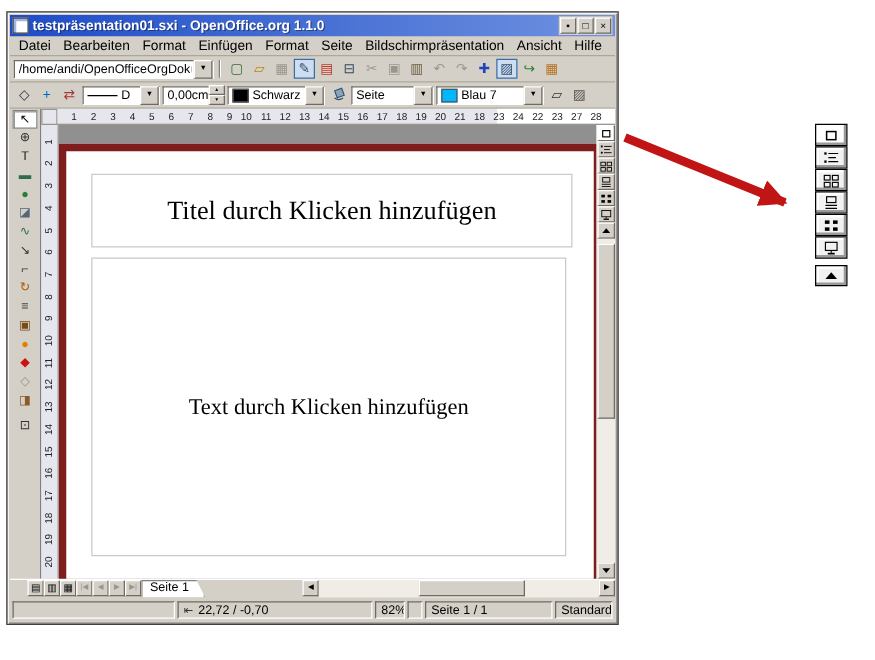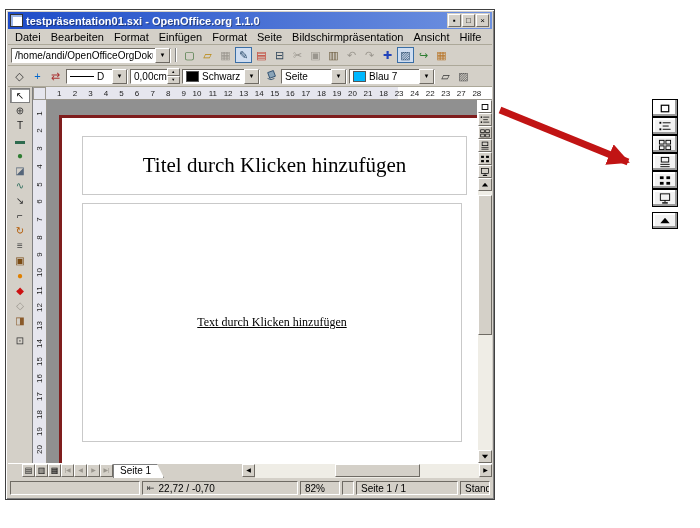--- a/index.html
+++ b/index.html
@@ -68,26 +68,26 @@
   .hruler{flex:1;background:linear-gradient(90deg,#e6e6ee 0,#e6e6ee 352px,#fff 352px);
           border-bottom:1px solid #9a968e;display:flex;align-items:center;overflow:hidden;}
   .hnum{width:15.55px;flex:none;text-align:right;font-size:8px;color:#222;}
   .body-row{flex:1;display:flex;min-height:0;}
   .vruler{width:13px;flex:none;background:#e6e6ee;border-right:1px solid #9a968e;
           display:flex;flex-direction:column;overflow:hidden;}
   .vcell{height:17.71px;flex:none;display:flex;align-items:flex-end;justify-content:center;}
   .vnum{display:block;transform:rotate(-90deg);font-size:8px;color:#222;}
 
   .canvas{flex:1;background:#909090;position:relative;overflow:hidden;}
-  .page{position:absolute;left:12px;top:15px;width:422px;height:346px;background:#fff;
-        border:3px solid #7f1d1d;box-shadow:2px 2px 0 rgba(0,0,0,.55);}
+  .page{position:absolute;left:0;top:15px;width:422px;height:346px;background:#fff;
+        border:6px solid #7f1d1d;box-shadow:2px 2px 0 rgba(0,0,0,.55);}
   .ph{position:absolute;border:1px solid #c9c9c9;display:flex;align-items:center;justify-content:center;
       font-family:"Liberation Serif","DejaVu Serif",serif;text-align:center;}
   .ph-title{left:20px;top:18px;width:383px;height:57px;font-size:21px;}
-  .ph-body{left:20px;top:85px;width:378px;height:237px;font-size:12px;text-decoration:underline;}
+  .ph-body{left:20px;top:85px;width:378px;height:237px;font-size:18px;}
 
   .vscroll{width:14px;flex:none;display:flex;flex-direction:column;background:#d4d0c8;border-left:1px solid #fff;}
   .viewbtns{display:flex;flex-direction:column;flex:none;}
   .vb{width:14px;height:13px;padding:0;background:#d4d0c8;border:1px solid;box-sizing:border-box;
       border-color:#fff #6f6b64 #6f6b64 #fff;display:flex;align-items:center;justify-content:center;cursor:default;}
   .vb.active{background:#fff;}
   .vb svg{width:12px;height:10px;}
   .sb{width:14px;height:13px;flex:none;padding:0;background:#d4d0c8;border:1px solid;box-sizing:border-box;
       border-color:#fff #6f6b64 #6f6b64 #fff;display:flex;align-items:center;justify-content:center;cursor:default;}
   .sb svg{width:10px;height:9px;}
@@ -110,21 +110,21 @@
   .htrack{flex:1;background:#efede6;position:relative;}
   .hthumb{position:absolute;top:0;left:80px;width:85px;height:13px;background:#d4d0c8;
           border:1px solid;border-color:#fff #6f6b64 #6f6b64 #fff;box-sizing:border-box;}
 
   
   .statusbar{height:18px;flex:none;display:flex;align-items:center;gap:2px;font-size:10px;padding:1px 2px 0 2px;}
   .sfield{height:14px;border:1px solid;border-color:#6f6b64 #fff #fff #6f6b64;
           display:flex;align-items:center;padding:0 4px;box-sizing:border-box;white-space:nowrap;overflow:hidden;}
   .f-empty{width:130px;}
   .f-pos{width:156px;gap:4px;}
-  .f-zoom{width:40px;}
+  .f-zoom{width:24px;}
   .f-mini{width:12px;padding:0;}
   .f-page{width:102px;}
   .f-style{flex:1;}
   .pos-ico{font-size:9px;color:#333;}
 
   
   .arrow-overlay{position:absolute;left:0;top:0;pointer-events:none;}
   .maglist{position:absolute;left:652px;top:99px;display:flex;flex-direction:column;}
   .magbtns{display:flex;flex-direction:column;}
   .mb{width:26px;height:18px;padding:0;background:#f2f2f2;border:1px solid #000;box-sizing:border-box;

